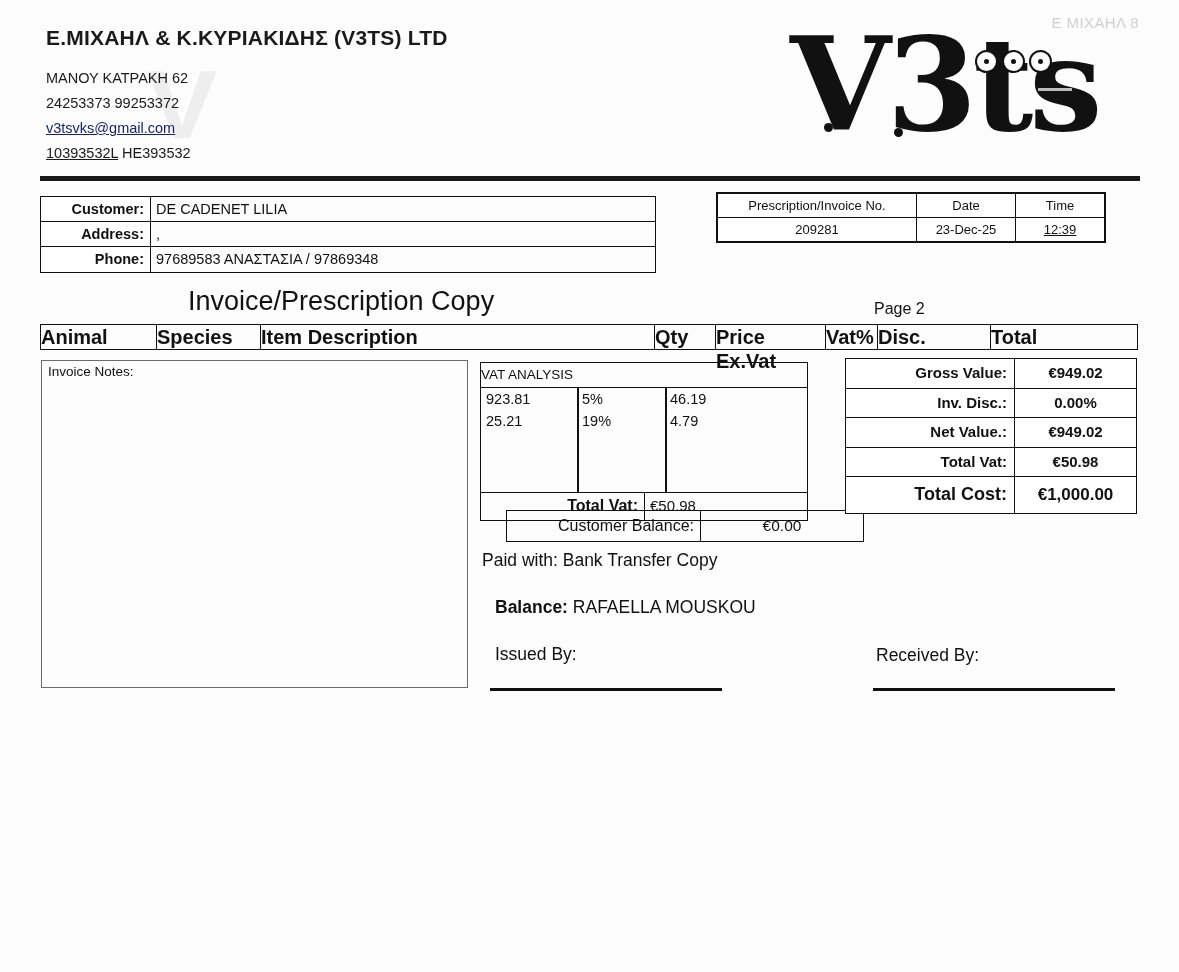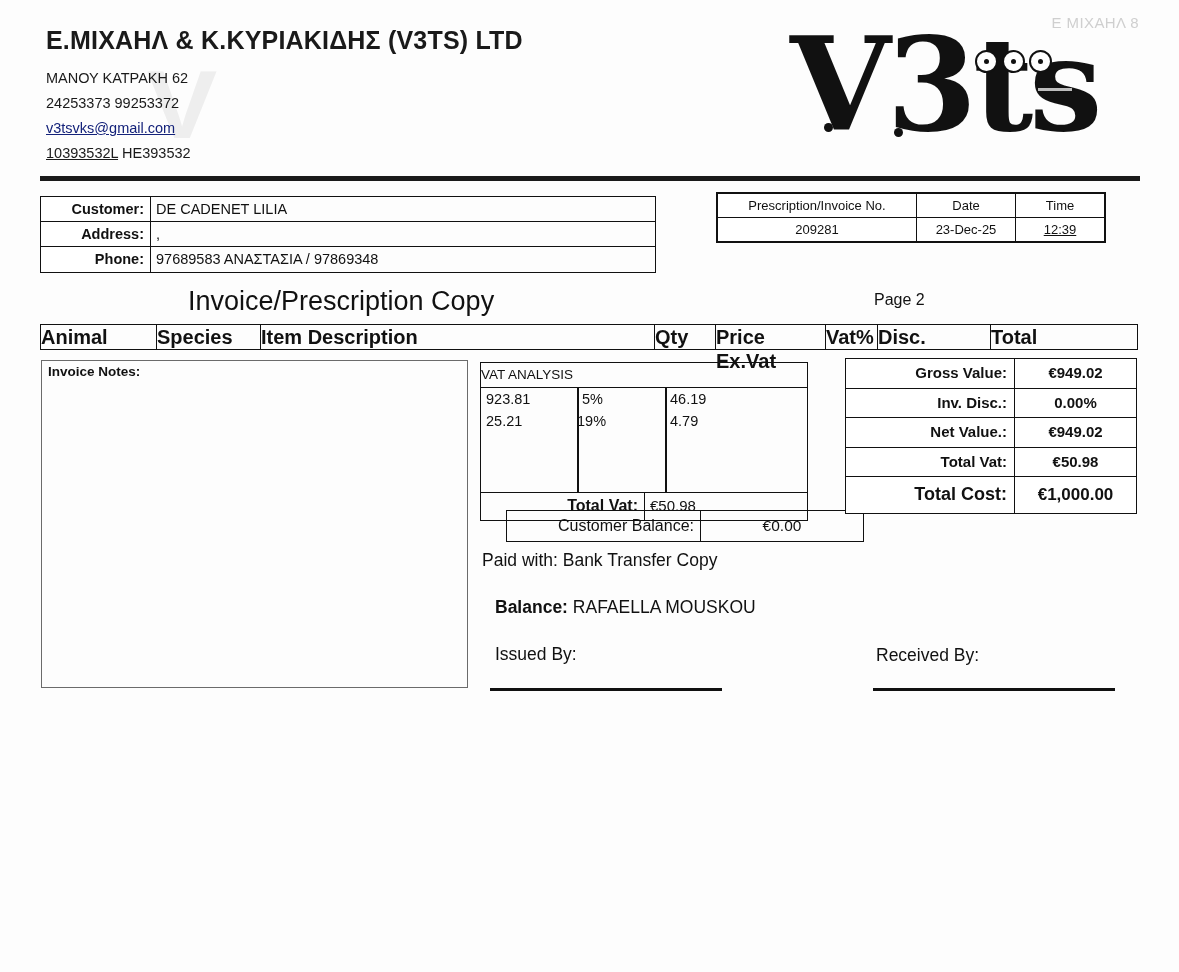--- a/index.html
+++ b/index.html
@@ -41,21 +41,21 @@
     font-size: 96px;
     color: #eeeeee;
     font-weight: bold;
     transform: scaleX(1.1);
   }
 
   
   .company-name {
     position: absolute;
     left: 46px; top: 26px;
-    font-size: 25px;
+    font-size: 21px;
     font-weight: bold;
     letter-spacing: 0.2px;
     color: #1a1a1a;
   }
   .company-line {
     position: absolute;
     left: 46px;
     font-size: 14.5px;
     color: #1a1a1a;
   }
@@ -186,21 +186,21 @@
 
   
   .inv-title {
     position: absolute;
     left: 188px; top: 286px;
     font-size: 27px;
     color: #111;
   }
   .page-label {
     position: absolute;
-    left: 874px; top: 291px;
+    left: 874px; top: 300px;
     font-size: 16px;
   }
 
   
   .items-head {
     position: absolute;
     left: 40px; top: 324px;
     width: 1098px;
     height: 26px;
     border: 1.5px solid #111;
@@ -230,21 +230,21 @@
     position: absolute;
     left: 41px; top: 360px;
     width: 427px; height: 328px;
     border: 1.5px solid #6b6b6b;
     box-sizing: border-box;
   }
   .notes-title {
     position: absolute;
     left: 6px; top: 3px;
     font-size: 13.5px;
-    font-weight: bold;
+    font-weight: normal;
   }
 
   
   .vat-box {
     position: absolute;
     left: 480px; top: 362px;
     width: 328px;
     border: 1.5px solid #111;
     box-sizing: border-box;
   }
@@ -471,21 +471,21 @@
     <div class="vat-body">
       <div class="vat-sep-v" style="left:96px;"></div>
       <div class="vat-sep-v" style="left:184px;"></div>
       <div class="vat-row">
         <div class="vat-c1">923.81</div>
         <div class="vat-c2" style="padding-left:5px;box-sizing:border-box;">5%</div>
         <div class="vat-c3" style="padding-left:5px;box-sizing:border-box;">46.19</div>
       </div>
       <div class="vat-row">
         <div class="vat-c1">25.21</div>
-        <div class="vat-c2" style="box-sizing:border-box;">19%</div>
+        <div class="vat-c2" style="padding-left:5px;box-sizing:border-box;">19%</div>
         <div class="vat-c3" style="padding-left:5px;box-sizing:border-box;">4.79</div>
       </div>
     </div>
     <div class="vat-total">
       <div class="vat-total-label">Total Vat:</div>
       <div class="vat-total-val">€50.98</div>
     </div>
   </div>
 
   <div class="bal-box">

